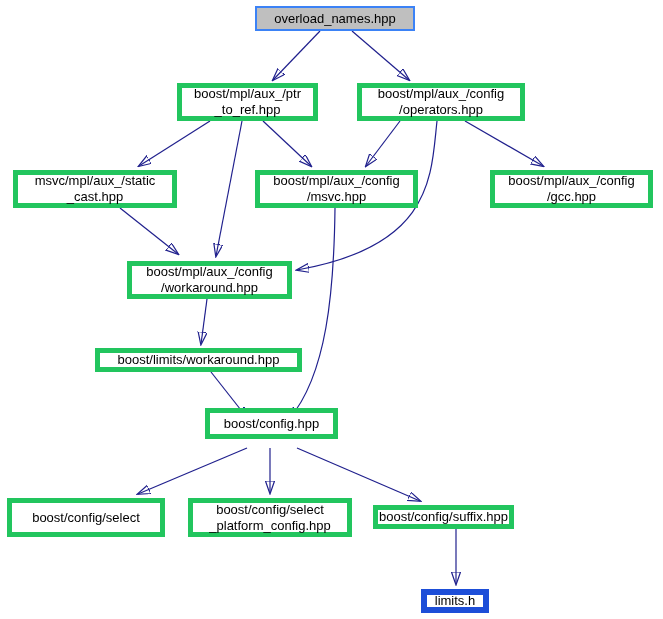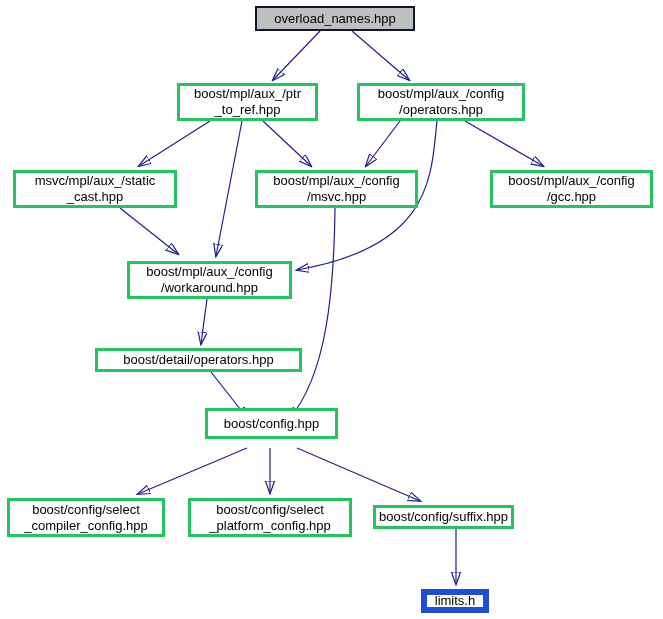--- a/index.html
+++ b/index.html
@@ -9,31 +9,31 @@
     background:#ffffff;
     font-family:"Liberation Sans", sans-serif;
     overflow:hidden;
   }
   #edges{position:absolute;left:0;top:0;width:663px;height:619px;}
   #edges path{stroke:#20208d;stroke-width:1.2;fill:none;}
   .node{
     position:absolute;
     box-sizing:border-box;
     background:#ffffff;
-    border:3px solid #22c55e;
+    border:5px solid #22c55e;
     display:flex;flex-direction:column;
     align-items:center;justify-content:center;
     font-size:13px;line-height:16px;
     color:#000;text-align:center;
     white-space:nowrap;
     cursor:pointer;
   }
   .node.root{
     background:#bfbfbf;
-    border:2px solid #0f172a;
+    border:2px solid #3b82f6;
     cursor:default;
   }
   .node.external{
     border:6px solid #1d4ed8;
     cursor:default;
   }
 </style>
 </head>
 <body>
 
@@ -91,30 +91,29 @@
     <span>boost/mpl/aux_/config</span>
     <span>/gcc.hpp</span>
   </div>
 
   <div class="node" style="left:127px;top:261px;width:165px;height:38px">
     <span>boost/mpl/aux_/config</span>
     <span>/workaround.hpp</span>
   </div>
 
   <div class="node" style="left:95px;top:348px;width:207px;height:24px">
-    <span>boost/detail/operators.hpp</span>
+    <span>boost/limits/workaround.hpp</span>
   </div>
 
   <div class="node" style="left:205px;top:408px;width:133px;height:31px">
     <span>boost/config.hpp</span>
   </div>
 
   <div class="node" style="left:7px;top:498px;width:158px;height:39px">
     <span>boost/config/select</span>
-    <span>_compiler_config.hpp</span>
   </div>
 
   <div class="node" style="left:188px;top:498px;width:164px;height:39px">
     <span>boost/config/select</span>
     <span>_platform_config.hpp</span>
   </div>
 
   <div class="node" style="left:373px;top:505px;width:141px;height:24px">
     <span>boost/config/suffix.hpp</span>
   </div>

